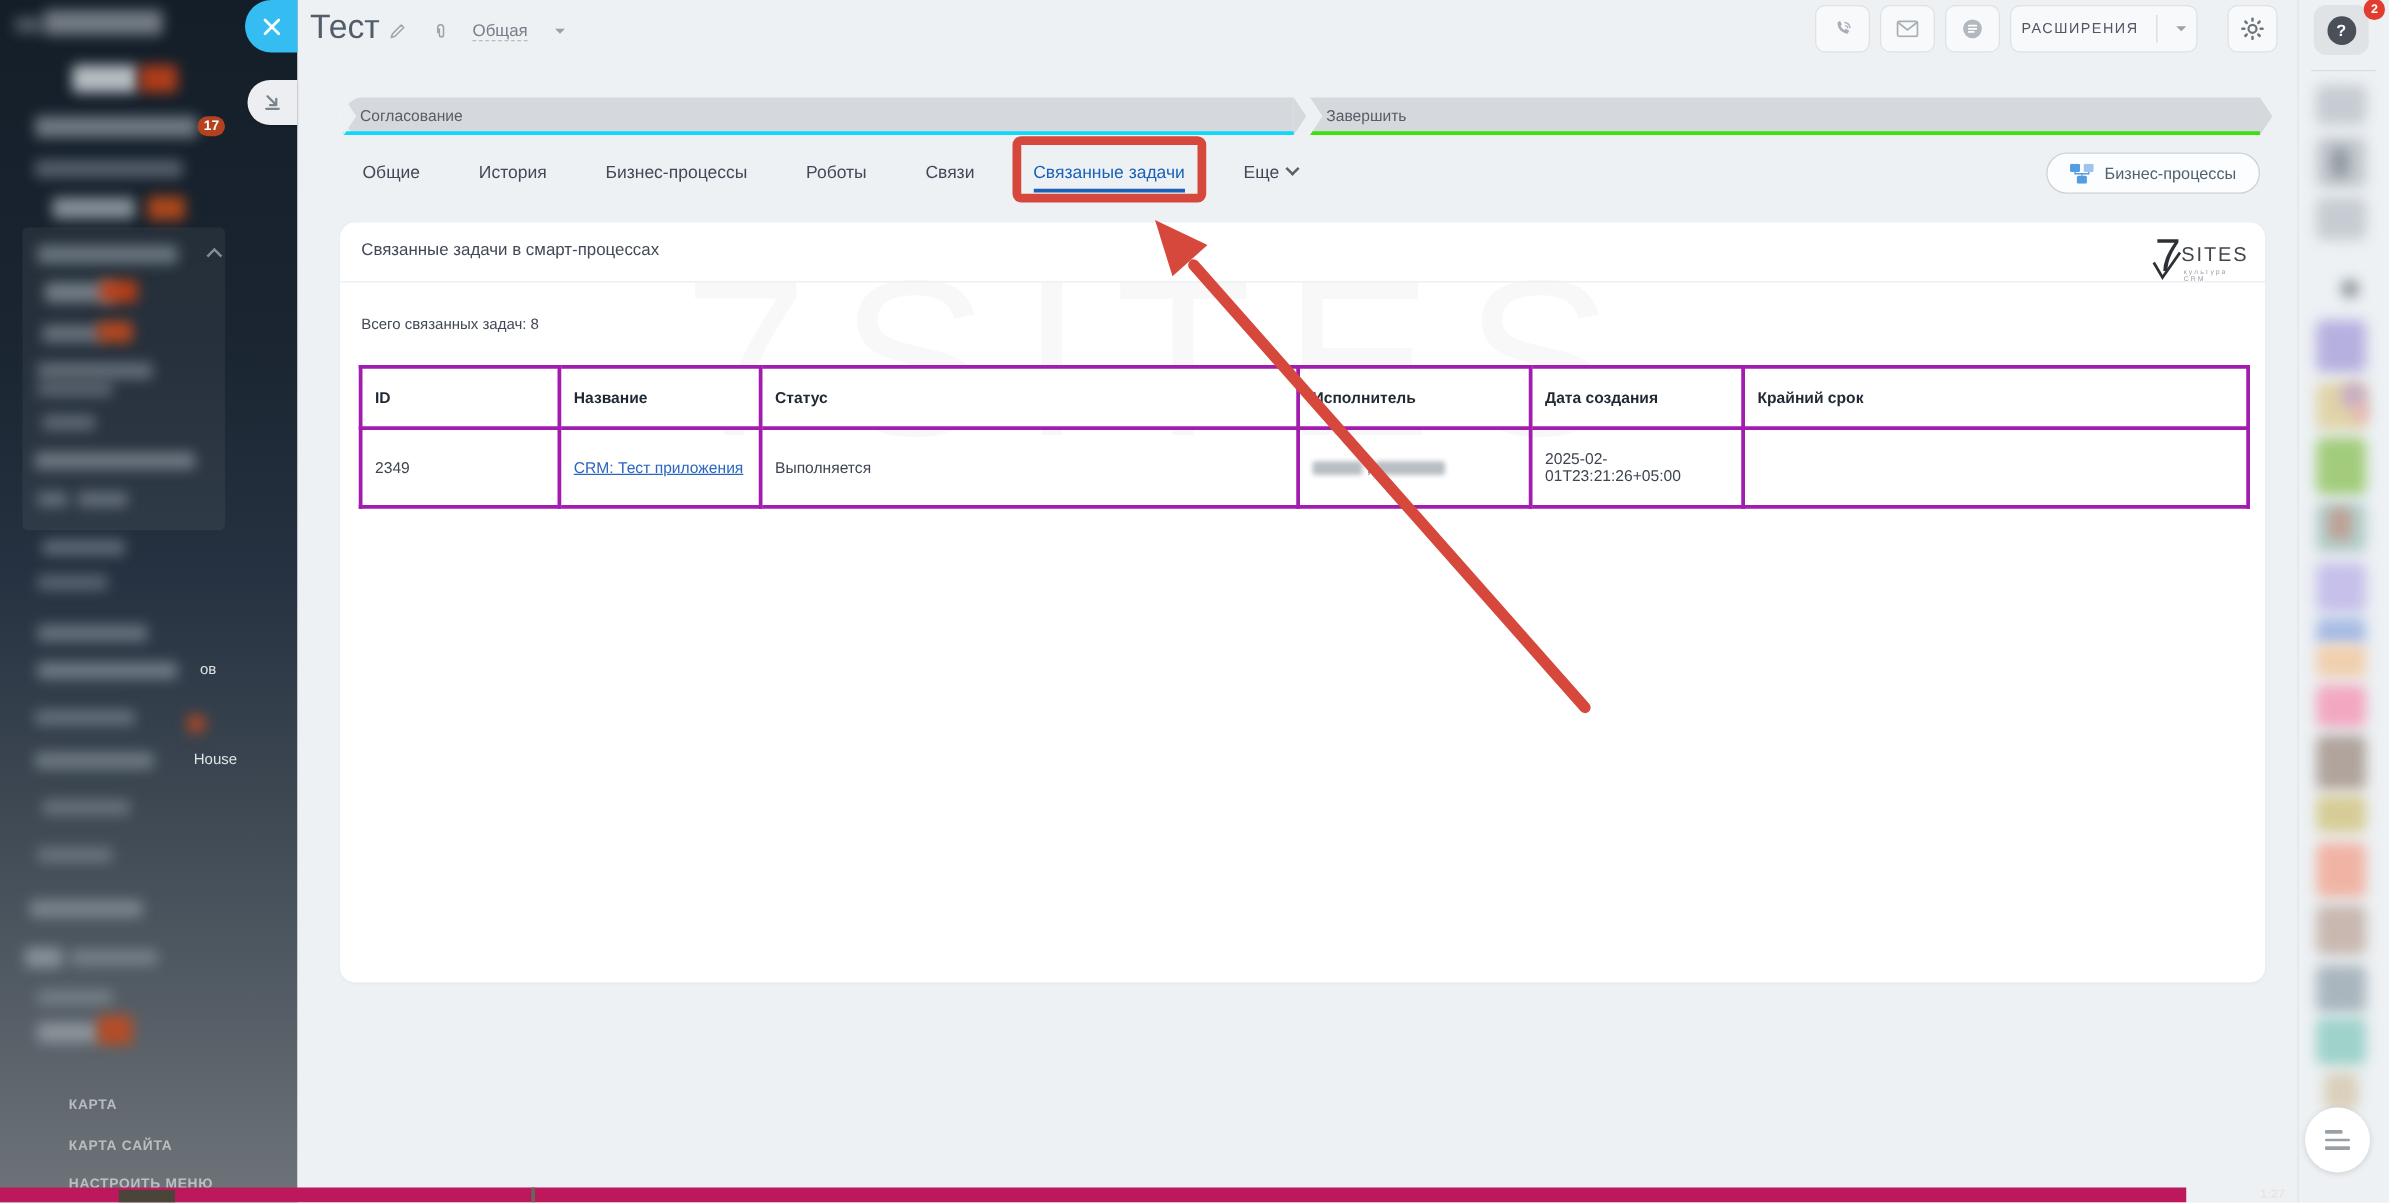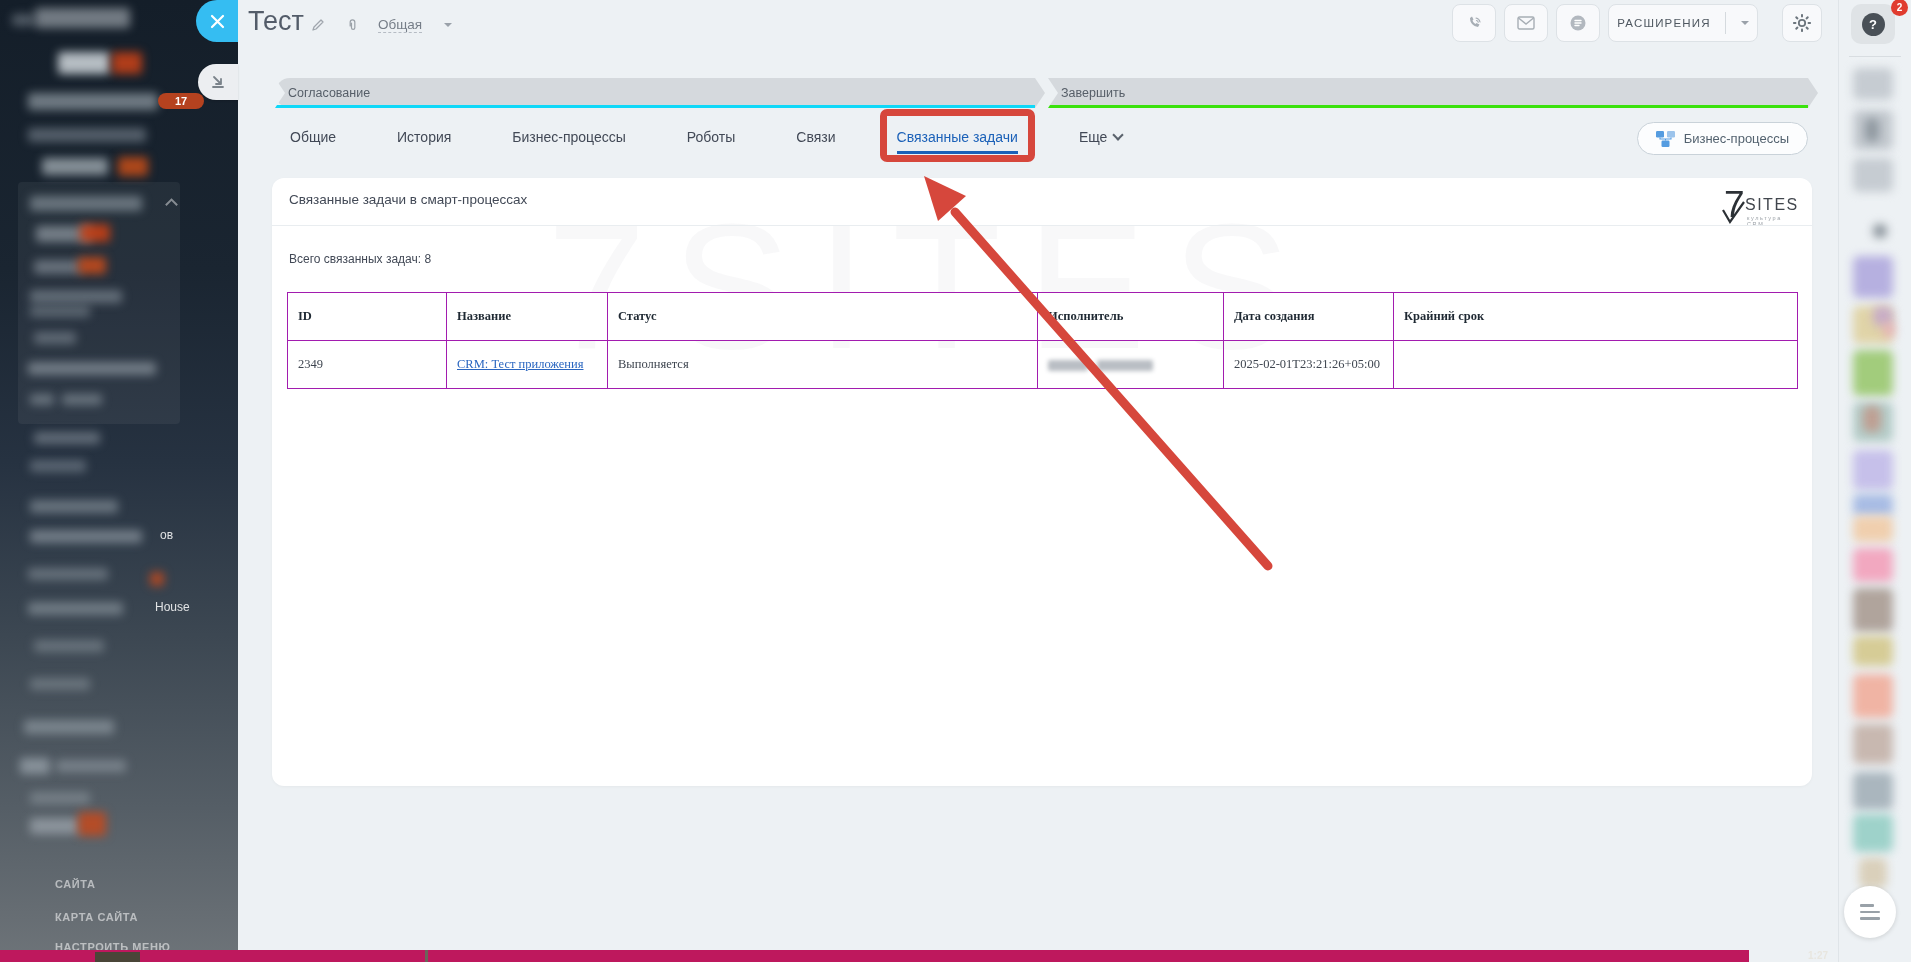--- a/index.html
+++ b/index.html
@@ -5,21 +5,21 @@
   * { margin:0; padding:0; box-sizing:border-box; }
   html,body { width:1911px; height:962px; overflow:hidden; }
   body { font-family:"Liberation Sans","DejaVu Sans",sans-serif; background:#edf1f4; position:relative; }
 
   
   #left-sidebar { position:absolute; left:0; top:0; width:238px; height:962px;
     background:linear-gradient(180deg,#141e29 0%,#1a2531 28%,#263241 48%,#3c4752 66%,#555e66 84%,#6e7479 100%);
     overflow:hidden; }
   .blob { position:absolute; filter:blur(5px); border-radius:3px; }
   .badge-pill { position:absolute; background:#b5421f; color:#fff; font-size:11px; font-weight:bold;
-    border-radius:9px; padding:2px 17px; filter:blur(.4px); }
+    border-radius:9px; padding:2px 5px; filter:blur(.4px); }
   .side-frag { position:absolute; color:rgba(255,255,255,.85); font-size:12px; }
   .sub-panel { position:absolute; left:18px; top:182px; width:162px; height:242px;
     background:rgba(255,255,255,.055); border-radius:4px; }
   .chev-up { position:absolute; left:167px; top:200px; width:9px; height:9px;
     border-left:2px solid rgba(255,255,255,.45); border-top:2px solid rgba(255,255,255,.45);
     transform:rotate(45deg); }
   .side-footer a { position:absolute; left:55px; color:rgba(255,255,255,.55); font-size:11px;
     letter-spacing:.6px; text-decoration:none; font-weight:bold; }
 
   
@@ -54,21 +54,21 @@
   .stage .arr { position:absolute; right:-10px; top:0; width:0; height:0;
     border-top:15px solid transparent; border-bottom:15px solid transparent; z-index:1; }
   .stage .notch { position:absolute; left:0; top:0; width:0; height:0;
     border-top:15px solid transparent; border-bottom:15px solid transparent; border-left:10px solid #edf1f4; z-index:2; }
   .stage .strip { position:absolute; left:0; right:0; bottom:0; height:3px; z-index:1; }
   .st-blue { background:#2fb7f3; } .st-blue-arr { border-left:10px solid #2fb7f3; }
   .st-gray { background:#d5d9dd; } .st-gray-arr { border-left:10px solid #d5d9dd; }
   .stage.s1 .lbl { color:#fff; } .stage .lbl { color:#565e68; }
 
   
-  #tabs { position:absolute; left:52px; top:124px; display:flex; gap:61px; align-items:center; height:26px; }
+  #tabs { position:absolute; left:52px; top:124px; display:flex; gap:47px; align-items:center; height:26px; }
   .tab { font-size:14px; color:#424956; white-space:nowrap; cursor:pointer; position:relative; }
   .tab.active { color:#1b61b8; }
   .tab.active .underline { position:absolute; left:0; right:0; bottom:-9px; height:3px; background:#1b61b8; }
   #red-box { position:absolute; left:-17px; right:-17px; top:-20px; bottom:-17px;
     border:7px solid #d6473c; border-radius:7px; pointer-events:none; }
   .tab-more { display:flex; align-items:center; gap:7px; }
   .chev-dn { width:8px; height:8px; border-right:2px solid #5a626c; border-bottom:2px solid #5a626c;
     transform:rotate(45deg); margin-top:-4px; }
 
   #bp-btn { position:absolute; right:30px; top:122px; height:33px; padding:0 18px; background:#fcfdfe;
@@ -85,21 +85,21 @@
   #total-line { position:absolute; left:17px; top:74px; font-size:12px; color:#424956; }
 
   #logo { position:absolute; right:22px; top:6px; width:66px; height:46px; }
   #logo .seven { position:absolute; left:0; top:0; font-size:37px; font-weight:300; color:#2c3136; }
   #logo .check { position:absolute; left:-4px; top:16px; }
   #logo .sites { position:absolute; left:21px; top:12px; font-size:16px; letter-spacing:1.5px; color:#41464d; font-weight:300; }
   #logo .tagline { position:absolute; left:23px; top:31px; font-size:5.5px; letter-spacing:1.6px; color:#9aa0a6; }
 
   table#tasks { position:absolute; left:15px; top:114px; width:1510px; border-collapse:collapse;
     font-size:12.5px; table-layout:fixed; }
-  #tasks th, #tasks td { border:1px solid #a21caf; padding:16px 10px; text-align:left; height:25px;font-family:Liberation Serif, serif; }
+  #tasks th, #tasks td { border:3px solid #a21caf; padding:16px 10px; text-align:left; height:25px; }
   #tasks th { font-weight:bold; color:#1f2933; background:#fff; }
   #tasks td { color:#3f4650; }
   #tasks a { color:#2a66c0; }
   .blurred-name { display:inline-block; height:11px; background:#b9bec4; border-radius:2px;
     filter:blur(2px); vertical-align:middle; }
 
   
   #right-rail { position:absolute; left:1838px; top:0; width:73px; height:962px; background:#edf1f4;
     border-left:1px solid #dfe4e8; }
   #help-btn { position:absolute; left:12px; top:4px; width:44px; height:40px; background:#dfe3e6;
@@ -165,21 +165,21 @@
   <div class="blob" style="left:34px;top:640px;width:70px;height:12px;background:rgba(168,178,186,.4)"></div>
   <div class="blob" style="left:30px;top:678px;width:60px;height:12px;background:rgba(164,174,182,.4)"></div>
   <div class="blob" style="left:24px;top:720px;width:90px;height:14px;background:rgba(182,192,200,.45)"></div>
   <div class="blob" style="left:20px;top:758px;width:30px;height:16px;background:rgba(192,202,210,.5)"></div>
   <div class="blob" style="left:56px;top:760px;width:70px;height:12px;background:rgba(170,180,188,.45)"></div>
   <div class="blob" style="left:30px;top:792px;width:60px;height:12px;background:rgba(168,178,186,.4)"></div>
   <div class="blob" style="left:30px;top:818px;width:50px;height:16px;background:rgba(192,200,208,.5)"></div>
   <div class="blob" style="left:78px;top:812px;width:28px;height:24px;background:rgba(196,73,28,.85)"></div>
 
   <div class="side-footer">
-    <a href="#" style="top:878px;">САЙТА</a>
+    <a href="#" style="top:878px;">КАРТА</a>
     <a href="#" style="top:911px;">КАРТА САЙТА</a>
     <a href="#" style="top:941px;">НАСТРОИТЬ МЕНЮ</a>
   </div>
 </div>
 
 <div id="main-panel">
 
   <div id="close-btn">
     <svg width="15" height="15" viewBox="0 0 15 15">
       <path d="M2 2 L13 13 M13 2 L2 13" stroke="#fff" stroke-width="2.2" stroke-linecap="round"></path>

